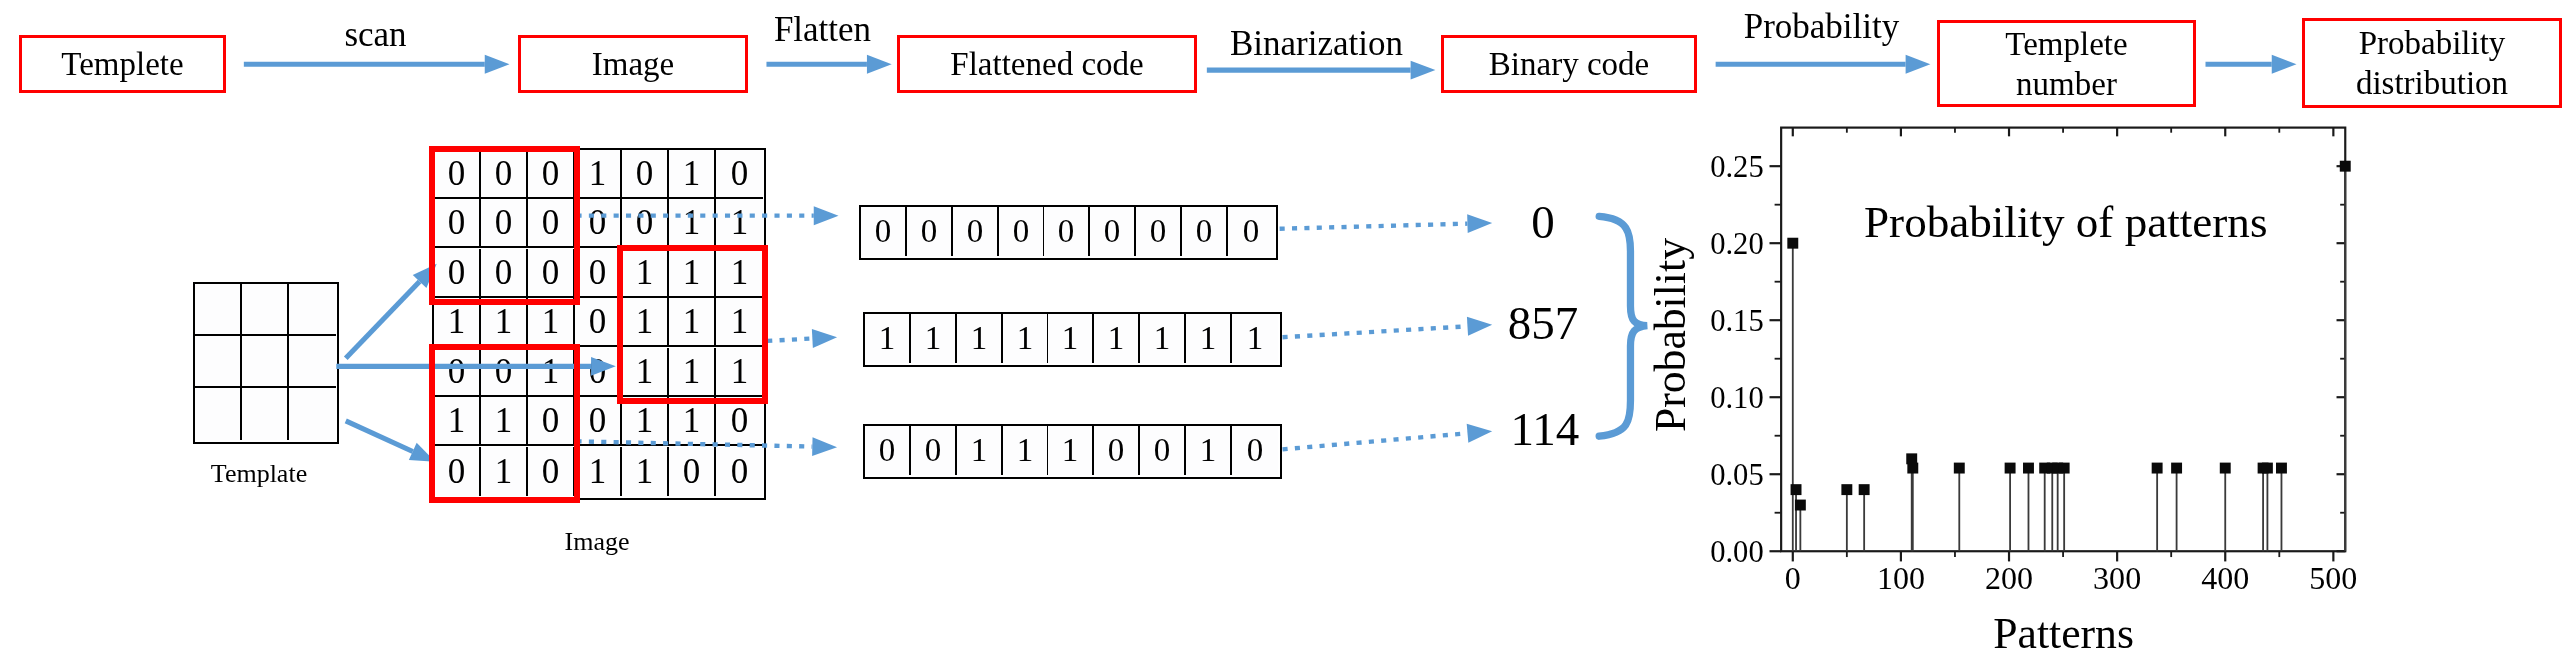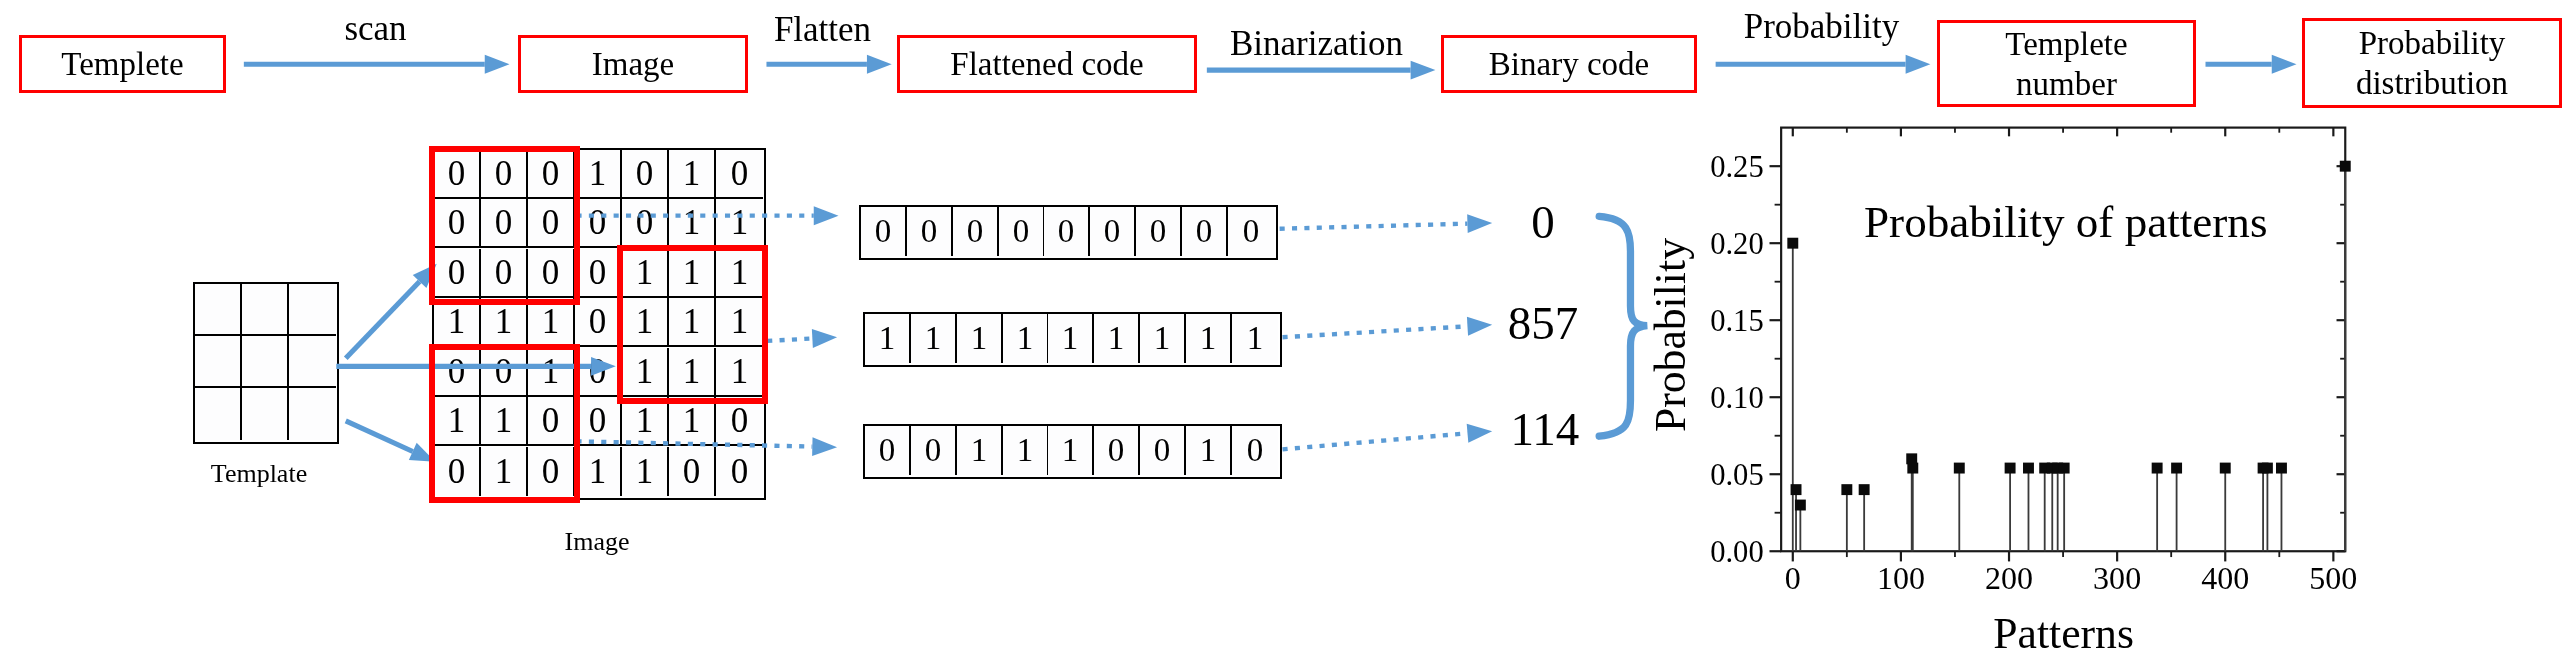--- a/index.html
+++ b/index.html
@@ -39,21 +39,21 @@
   </div>
   <div class="fbox" style="left:1937px;top:20.4px;width:259px;height:87px">
     <div class="fline">Templete</div>
     <div class="fline">number</div>
   </div>
   <div class="fbox" style="left:2302px;top:18px;width:260px;height:90px">
     <div class="fline">Probability</div>
     <div class="fline">distribution</div>
   </div>
 
-  <div class="alabel" style="left:288px;top:9px;width:175px">scan</div>
+  <div class="alabel" style="left:288px;top:15px;width:175px">scan</div>
   <div class="alabel" style="left:735px;top:10.2px;width:175px">Flatten</div>
   <div class="alabel" style="left:1200px;top:24px;width:233px">Binarization</div>
   <div class="alabel" style="left:1705px;top:7.3px;width:233px">Probability</div>
 
   <div class="grid" id="template-grid" style="left: 193px; top: 282px; width: 146px; height: 162px;">
       <div class="cell" style="left: 0px; top: 0px; width: 47px; height: 52px; border-right: 2.9px solid rgb(0, 0, 0); border-bottom: 2.9px solid rgb(0, 0, 0); font-size: 35px;"></div>
       <div class="cell" style="left: 47px; top: 0px; width: 47px; height: 52px; border-right: 2.9px solid rgb(0, 0, 0); border-bottom: 2.9px solid rgb(0, 0, 0); font-size: 35px;"></div>
       <div class="cell" style="left: 94px; top: 0px; width: 47px; height: 52px; border-right: none; border-bottom: 2.9px solid rgb(0, 0, 0); font-size: 35px;"></div>
       <div class="cell" style="left: 0px; top: 52px; width: 47px; height: 52px; border-right: 2.9px solid rgb(0, 0, 0); border-bottom: 2.9px solid rgb(0, 0, 0); font-size: 35px;"></div>
       <div class="cell" style="left: 47px; top: 52px; width: 47px; height: 52px; border-right: 2.9px solid rgb(0, 0, 0); border-bottom: 2.9px solid rgb(0, 0, 0); font-size: 35px;"></div>

